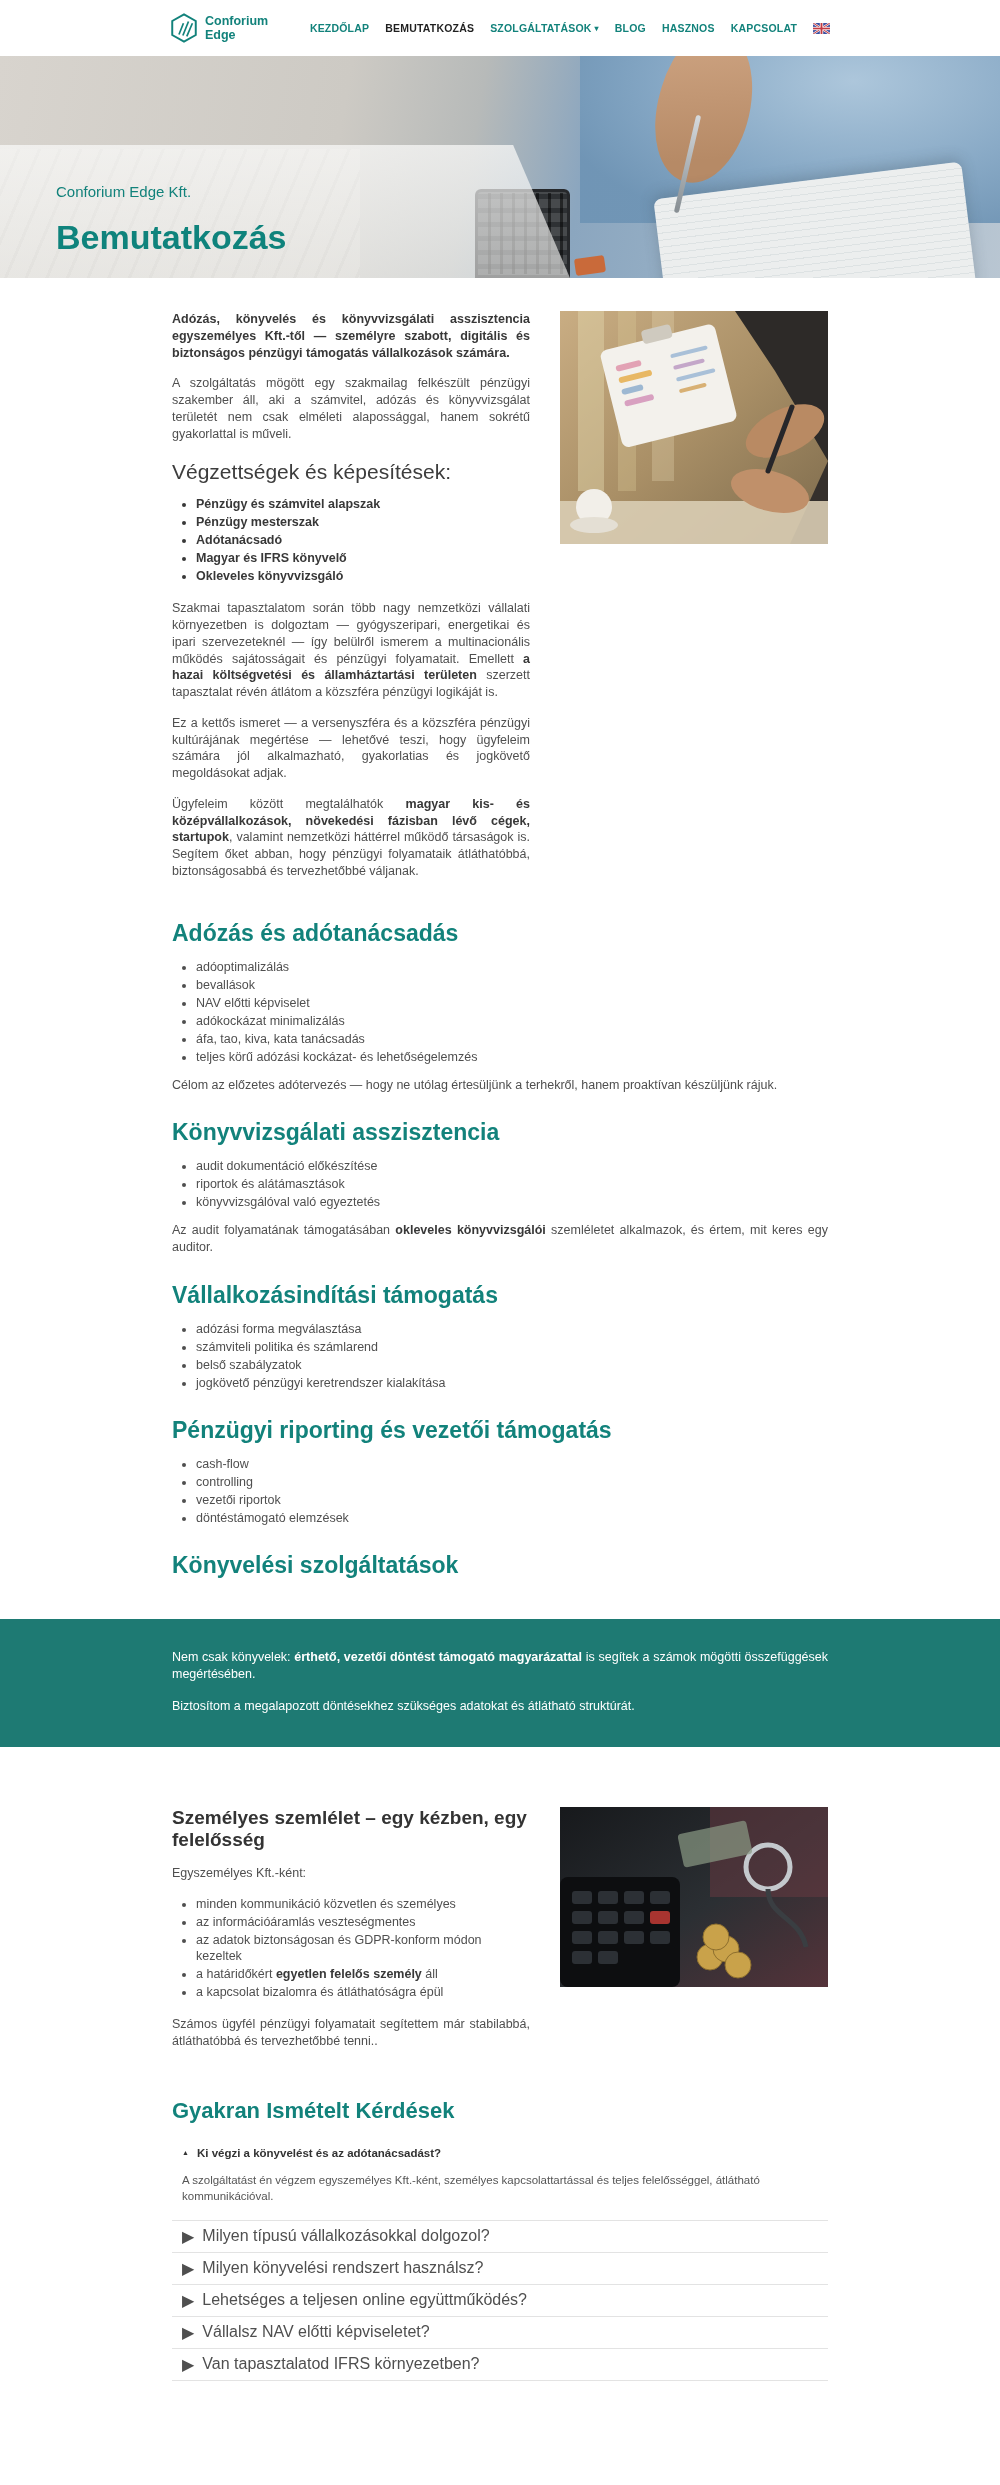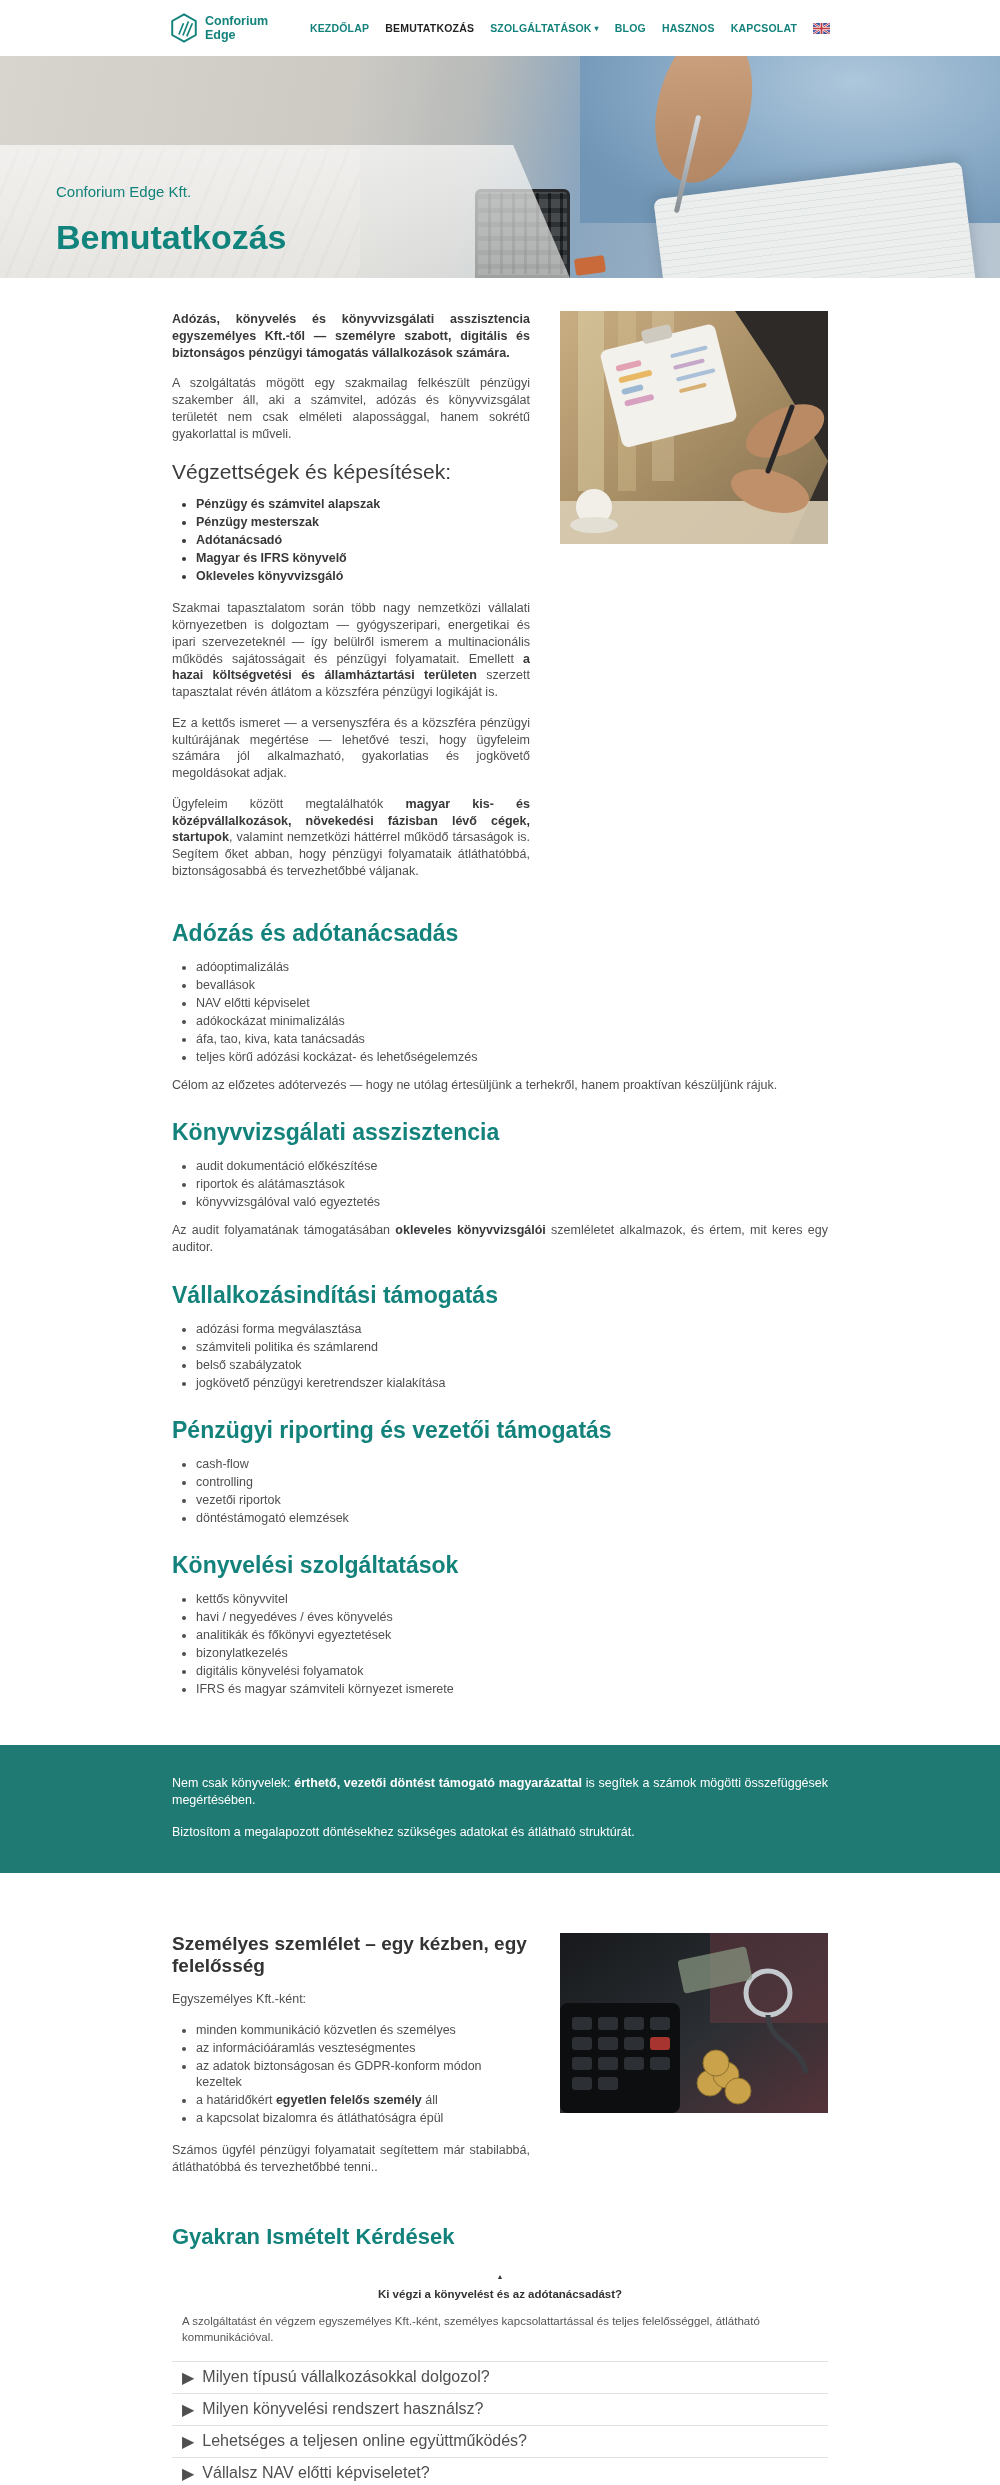--- a/index.html
+++ b/index.html
@@ -67,33 +67,33 @@
   .photo-frame svg { display:block; width:100%; height:100%; }
   strong { font-weight:bold; color:#383838; }
 
   
   .services { padding-bottom:6px; }
   .service h2 { font-size:23px; color:#12827b; margin:26px 0 12px; font-weight:bold; }
   .service ul { margin:0 0 12px; }
   .service p.body { margin-bottom:6px; }
 
   
-  .banner { background:#1e7a73; margin-top:30px; padding:30px 0 18px; }
+  .banner { background:#1e7a73; margin-top:22px; padding:30px 0 18px; }
   .banner p { width:656px; margin:0 auto 14px; font-size:12.5px; line-height:1.4; text-align:justify; color:#fff; }
   .banner strong { color:#fff; }
 
   
   .personal { padding-top:60px; }
   .personal h3 { font-size:19px; font-weight:bold; color:#333; margin:0 0 14px; }
   .personal .photo-frame { height:180px; }
 
   
   .faq { padding-top:34px; padding-bottom:28px; }
   .faq h2 { font-size:22px; color:#12827b; margin:0 0 18px; font-weight:bold; }
-  .faq-q { display:flex; align-items:center; gap:8px; padding:5px 10px; cursor:pointer;flex-direction:column; }
+  .faq-q { display:flex; align-items:center; gap:8px; padding:5px 10px; cursor:pointer; }
   .faq-q .fq-caret { font-size:7px; color:#333; }
   .faq-q .fq-text { font-size:11.5px; font-weight:bold; color:#333; }
   .faq-a { font-size:11.5px; color:#555; line-height:1.4; margin:8px 0 16px; padding:0 10px; }
   .faq-row { display:flex; align-items:center; gap:8px; padding:6px 10px; border-top:1px solid #e3e3e3; cursor:pointer; }
   .faq-list .faq-row:last-child { border-bottom:1px solid #e3e3e3; }
 </style>
 </head>
 <body>
 
 <header class="site-header">
@@ -247,29 +247,20 @@
 
     <li>cash-flow</li>
         <li>controlling</li>
         <li>vezetői riportok</li>
         <li>döntéstámogató elemzések</li>
       </ul>
   </div>
 
   <div class="service">
     <h2>Könyvelési szolgáltatások</h2>
-    <ul class="bullets">
-
-    <li>kettős könyvvitel</li>
-        <li>havi / negyedéves / éves könyvelés</li>
-        <li>analitikák és főkönyvi egyeztetések</li>
-        <li>bizonylatkezelés</li>
-        <li>digitális könyvelési folyamatok</li>
-        <li>IFRS és magyar számviteli környezet ismerete</li>
-      </ul>
   </div>
 
 </section>
 
 <section class="banner">
   <p><span>Nem csak könyvelek: </span><strong>érthető, vezetői döntést támogató magyarázattal</strong><span> is segítek a számok mögötti összefüggések megértésében.</span></p>
   <p>Biztosítom a megalapozott döntésekhez szükséges adatokat és átlátható struktúrát.</p>
 </section>
 
 <section class="personal container">

